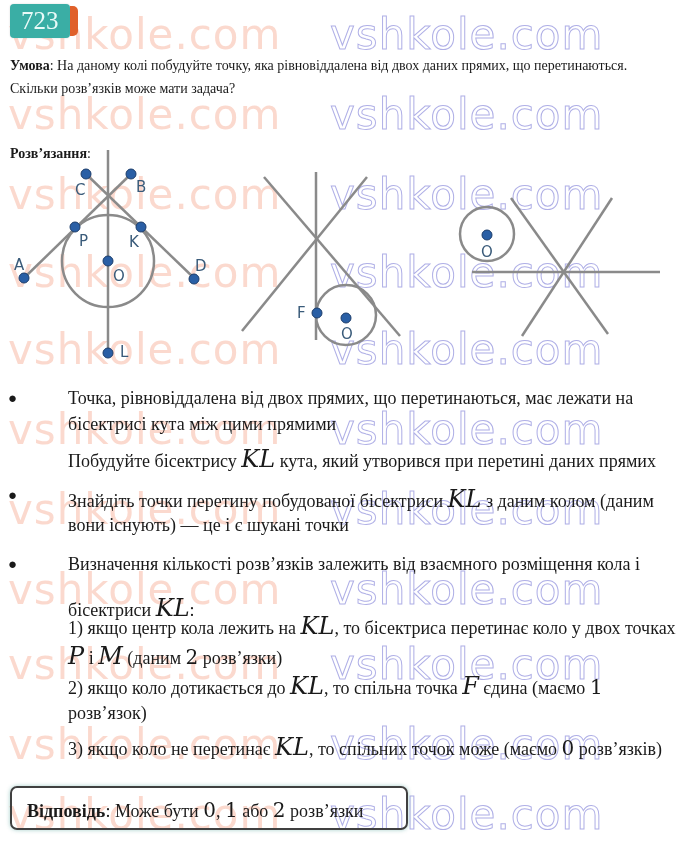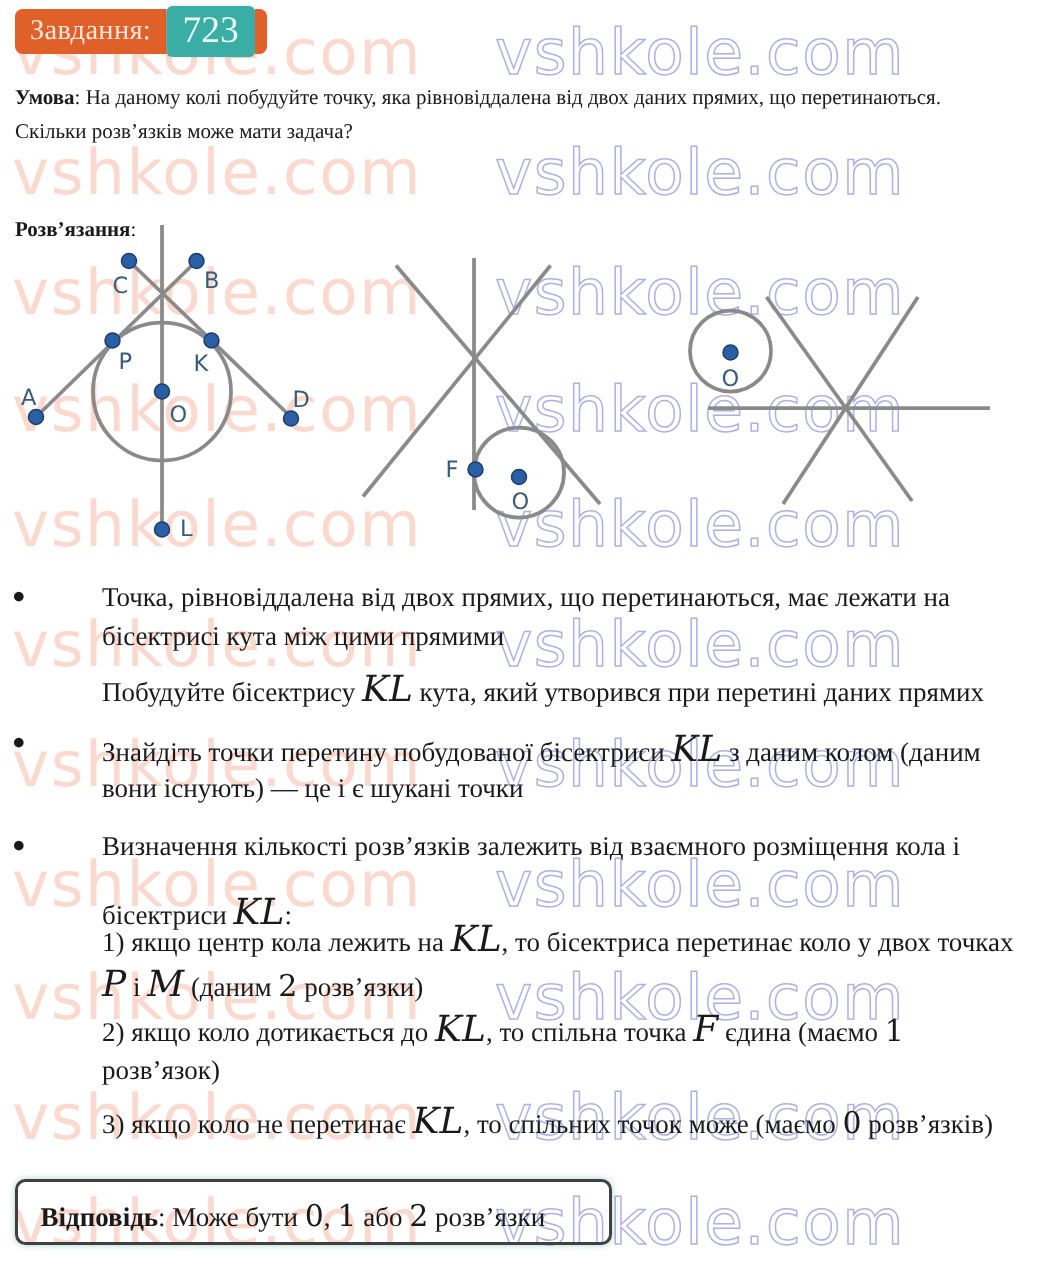--- a/index.html
+++ b/index.html
@@ -65,21 +65,20 @@
   <div class="wm wm-b" style="left:330px;top:565px">vshkole.com</div>
   <div class="wm wm-o" style="left:8px;top:640px">vshkole.com</div>
   <div class="wm wm-b" style="left:330px;top:640px">vshkole.com</div>
   <div class="wm wm-o" style="left:8px;top:720px">vshkole.com</div>
   <div class="wm wm-b" style="left:330px;top:720px">vshkole.com</div>
   <div class="wm wm-o" style="left:8px;top:790px">vshkole.com</div>
   <div class="wm wm-b" style="left:330px;top:790px">vshkole.com</div>
 </div>
 
 <div class="task-badge">
-  <span class="task-label">Завдання:</span>
   <span class="task-num">723</span>
   <span class="task-end"></span>
 </div>
 
 <div class="text cond">
   <b>Умова</b><span>: На даному колі побудуйте точку, яка рівновіддалена від двох даних прямих, що перетинаються. Скільки розв’язків може мати задача?</span>
 </div>
 
 <div class="text sol-title">
   <b>Розв’язання</b><span>:</span>

